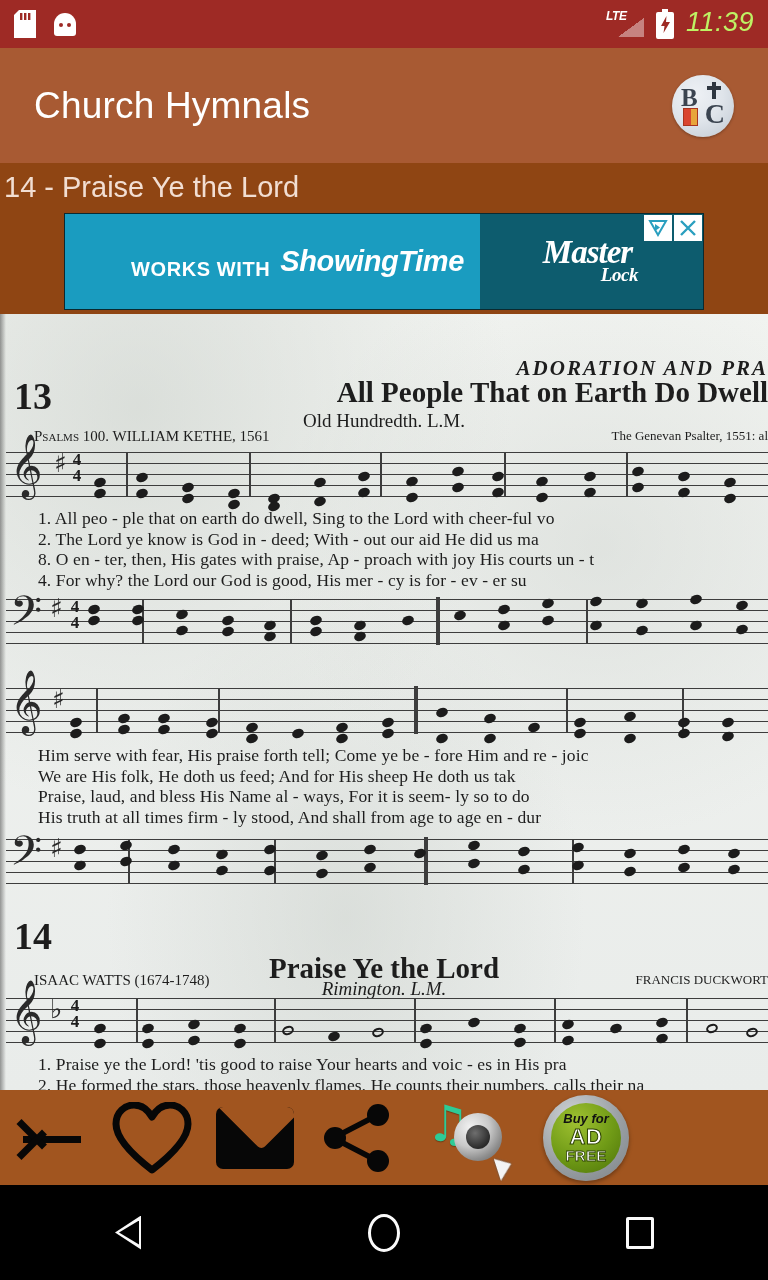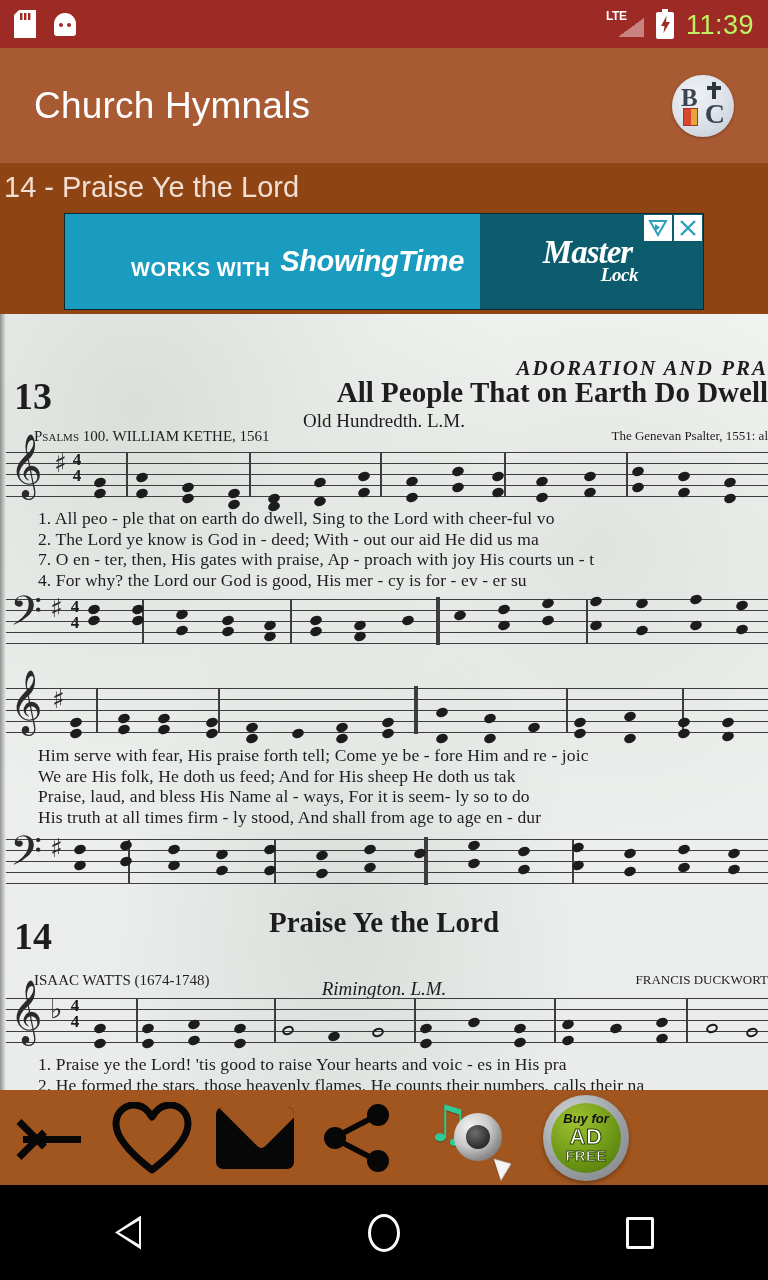--- a/index.html
+++ b/index.html
@@ -7,21 +7,21 @@
   body { font-family:"Liberation Sans", sans-serif; }
 
   #app { position:relative; width:768px; height:1280px; overflow:hidden; }
 
   
   .statusbar{
     position:absolute; top:0; left:0; width:768px; height:48px;
     background:#9e2a25; display:flex; align-items:center; padding:0 14px;
   }
   .sb-left{ display:flex; align-items:center; gap:16px; }
-  .sb-right{ margin-left:auto; display:flex; align-items:flex-end; gap:11px; }
+  .sb-right{ margin-left:auto; display:flex; align-items:flex-start; gap:11px;font-style:italic; }
   .sb-clock{ color:#bef264; font-size:27px; font-weight:400; letter-spacing:.5px; line-height:1; }
   .sb-lte{ position:relative; width:38px; height:30px; }
   .sb-lte .lbl{ position:absolute; left:0; top:0; color:#fff; font-size:12px; font-weight:700; letter-spacing:-.3px;}
   .tri{ position:absolute; right:0; bottom:2px; width:26px; height:19px;
         background:linear-gradient(to bottom right, transparent 49.6%, rgba(255,255,255,.42) 50%); }
 
   
   .appbar{
     position:absolute; top:48px; left:0; width:768px; height:115px;
     background:#a85a33; display:flex; align-items:center; padding:0 34px;
@@ -306,21 +306,21 @@
           <span class="note" style="left:626px; top:31px;"></span>
         <span class="note" style="left:672px; top:20px;"></span>
           <span class="note" style="left:672px; top:36px;"></span>
         <span class="note" style="left:718px; top:26px;"></span>
           <span class="note" style="left:718px; top:42px;"></span>
       </div>
 
       <div class="lyrics" style="top:194px;">
         <span class="lyric-row">1. All    peo - ple  that   on  earth  do  dwell, Sing    to    the  Lord with cheer-ful vo</span>
         <span class="lyric-row">2. The Lord  ye  know  is   God   in - deed; With - out   our   aid   He   did    us ma</span>
-        <span class="lyric-row">7. O       en - ter, then, His gates with praise, Ap - proach with  joy  His courts un - t</span>
+        <span class="lyric-row">8. O       en - ter, then, His gates with praise, Ap - proach with  joy  His courts un - t</span>
         <span class="lyric-row">4. For why? the Lord  our  God   is    good, His    mer - cy    is    for - ev -  er   su</span>
       </div>
 
       <div class="staff" style="top:285px; width:762px;">
         <span class="ln"></span>
           <span class="ln"></span>
           <span class="ln"></span>
           <span class="ln"></span>
           <span class="ln"></span>
         <span class="clef" style="left:4px; top:-8px;">𝄢</span>
@@ -445,21 +445,21 @@
           <span class="note" style="left:566px; top:22px;"></span>
         <span class="note" style="left:618px; top:10px;"></span>
           <span class="note" style="left:618px; top:28px;"></span>
         <span class="note" style="left:672px; top:6px;"></span>
           <span class="note" style="left:672px; top:24px;"></span>
         <span class="note" style="left:722px; top:10px;"></span>
           <span class="note" style="left:722px; top:26px;"></span>
       </div>
 
       <div class="hymn-num" style="left:14px; top:600px;">14</div>
-      <div class="hymn-title" style="top:592px;">Praise Ye the Lord</div>
+      <div class="hymn-title" style="top:638px;">Praise Ye the Lord</div>
       <div class="hymn-tune" style="top:664px;font-style:italic;">Rimington.  L.M.</div>
       <div class="credit-l" style="left:34px; top:658px;">ISAAC WATTS (1674-1748)</div>
       <div class="credit-r" style="right:0; top:658px;">FRANCIS DUCKWORT</div>
 
       <div class="staff" style="top:684px; width:762px;">
         <span class="ln"></span>
           <span class="ln"></span>
           <span class="ln"></span>
           <span class="ln"></span>
           <span class="ln"></span>

